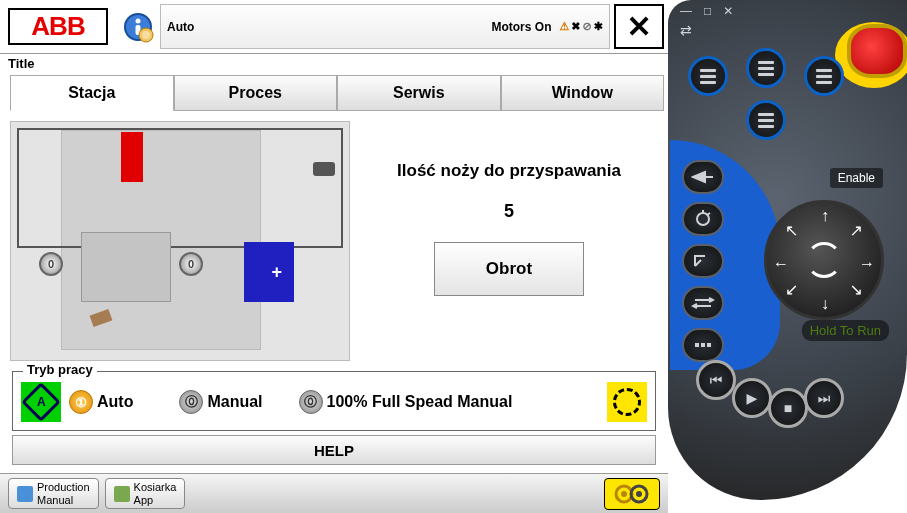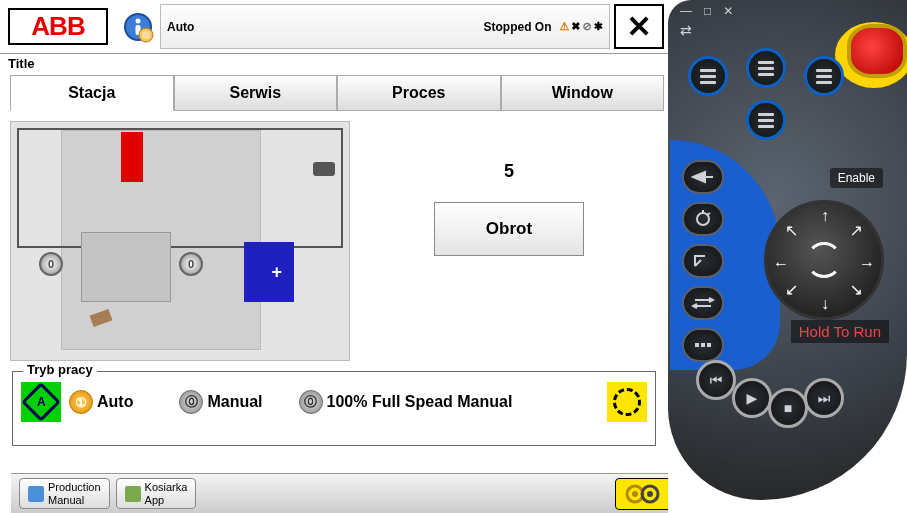--- a/index.html
+++ b/index.html
@@ -37,37 +37,37 @@
   .station-img .lbl0a { position:absolute; left:28px; top:130px; width:24px; height:24px; border-radius:50%; background:radial-gradient(#fff,#888); border:2px solid #666; display:flex;align-items:center;justify-content:center;font-size:11px;font-weight:bold;color:#444;}
   .station-img .lbl0b { position:absolute; left:168px; top:130px; width:24px; height:24px; border-radius:50%; background:radial-gradient(#fff,#888); border:2px solid #666; display:flex;align-items:center;justify-content:center;font-size:11px;font-weight:bold;color:#444;}
   .station-img .inner1 { position:absolute; left:70px; top:110px; width:90px; height:70px; background:#c4c4c4; border:1px solid #999;}
   .station-img .inner2 { position:absolute; left:80px; top:190px; width:20px; height:12px; background:#a67c52; transform:rotate(-20deg);}
 
   .right-panel { flex:1; display:flex; flex-direction:column; align-items:center; justify-content:flex-start; gap:20px; padding-top:40px;}
   .knife-label { font-size:17px; font-weight:bold; text-align:center;}
   .knife-value { font-size:18px; font-weight:bold;}
   .obrot-btn { width:150px; height:54px; border:1px solid #888; background:linear-gradient(#fff,#e4e4e4); font-size:17px; font-weight:bold; cursor:pointer;}
 
-  .mode-group { margin:0 12px 4px 12px; border:1px solid #666; position:relative; padding:10px 8px 23px 8px;}
+  .mode-group { margin:0 12px 4px 12px; border:1px solid #666; position:relative; padding:10px 8px 8px 8px;}
   .mode-legend { position:absolute; top:-10px; left:10px; background:#fff; padding:0 4px; font-size:13px; font-weight:bold;}
   .mode-row { display:flex; align-items:center; gap:8px; }
   .mode-item { display:flex; align-items:center; gap:4px; font-size:16px; font-weight:bold;}
   .mode-badge { width:40px; height:40px; display:flex; align-items:center; justify-content:center;}
   .sel-box { width:40px; height:40px; background:#00d000; display:flex;align-items:center;justify-content:center;}
   .sel-ring { width:28px;height:28px;border:3px solid #005; border-radius:4px; transform:rotate(45deg); display:flex;align-items:center;justify-content:center;}
   .sel-a { transform:rotate(-45deg); font-size:12px; font-weight:bold; color:#005;}
   .yellow-box { width:40px;height:40px; background:#ffe600; display:flex;align-items:center;justify-content:center;}
   .yellow-arrows { width:28px;height:28px; border:3px dashed #000; border-radius:50%;}
   .circle-icon { width:24px;height:24px;border-radius:50%; display:flex;align-items:center;justify-content:center; font-size:13px; font-weight:bold; color:#fff;}
   .c-orange { background:radial-gradient(#ffcf5a,#e08c00); border:1px solid #b87400;}
   .c-grey { background:radial-gradient(#ddd,#888); border:1px solid #666; color:#333;}
 
   .help-bar { margin:2px 12px 4px 12px; height:30px; background:linear-gradient(#fdfdfd,#ddd); border:1px solid #999; display:flex; align-items:center; justify-content:center; font-size:15px; font-weight:bold;}
 
-  .taskbar { position:absolute; left:11px; bottom:0; width:668px; height:40px; background:linear-gradient(#f4f4f4,#ccc); border-top:1px solid #999; display:flex; align-items:center; justify-content:space-between; padding:0 8px;}
+  .taskbar { position:absolute; left:0; bottom:0; width:668px; height:40px; background:linear-gradient(#f4f4f4,#ccc); border-top:1px solid #999; display:flex; align-items:center; justify-content:space-between; padding:0 8px;}
   .task-left { display:flex; gap:6px;}
   .task-btn { display:flex; align-items:center; gap:4px; padding:2px 8px; border:1px solid #888; background:linear-gradient(#fff,#ddd); border-radius:4px; font-size:11px; line-height:1.1; cursor:pointer;}
   .task-btn .ico { width:16px;height:16px; background:#4a90d9; border-radius:2px; position:relative;}
   .cog-btn { width:56px;height:32px; border:1px solid #000; background:#ffe600; display:flex; align-items:center;justify-content:center; border-radius:4px; cursor:pointer;}
   .cog-btn svg { width:40px; height:24px;}
 
   
   .pendant { position:absolute; right:0; top:0; width:239px; height:513px; background:#fff;}
   .pendant-body { position:absolute; left:0; top:0; width:239px; height:500px; background:radial-gradient(circle at 45% 40%, #5b6470 0%, #3a4048 60%, #222 100%); border-top-left-radius:30px; border-bottom-left-radius:120px; border-bottom-right-radius:190px;}
   .estop { position:absolute; right:0px; top:24px; width:60px; height:54px; background:radial-gradient(circle at 40% 40%, #ff4040, #b00000); border-radius:40% 40% 40% 40%; border:4px solid #c0a000;}
@@ -81,21 +81,21 @@
   .btn-circ .bars div { height:3px; background:#cfd3d8; border-radius:1px;}
 
   .blue-arc { position:absolute; left:2px; top:140px; width:110px; height:230px; background:#1a5fd0; border-top-right-radius:140px; border-bottom-right-radius:60px;}
   .side-btn { position:absolute; width:42px; height:34px; border-radius:18px; background:radial-gradient(#2a2f36,#111); border:2px solid #5a616b; display:flex;align-items:center;justify-content:center;}
   .side-btn svg { width:24px; height:18px;}
 
   .joystick { position:absolute; left:96px; top:200px; width:120px; height:120px; border-radius:50%; background:radial-gradient(circle at 45% 40%, #555, #111); border:3px solid #333;}
   .joy-center { position:absolute; left:50%; top:50%; width:36px;height:36px; margin-left:-18px; margin-top:-18px; border:3px solid #fff; border-radius:50%; border-left-color:transparent; border-right-color:transparent;}
   .arrow { position:absolute; color:#fff; font-size:16px; }
   .enable-lbl { position:absolute; right:24px; top:168px; color:#fff; font-size:12px; background:rgba(0,0,0,.5); padding:3px 8px; border-radius:3px;}
-  .hold-lbl { position:absolute; right:18px; top:320px; color:#ef4444; font-size:15px; background:rgba(0,0,0,.5); padding:3px 8px; border-radius:0;}
+  .hold-lbl { position:absolute; right:18px; top:320px; color:#4d7c0f; font-size:13px; background:rgba(0,0,0,.5); padding:3px 8px; border-radius:9px;}
 
   .transport { position:absolute; left:30px; top:360px; display:flex; gap:0;}
   .tbtn { width:40px;height:40px;border-radius:50%; background:radial-gradient(#2a2f36,#111); border:3px solid #aaa; display:flex;align-items:center;justify-content:center; color:#cfd3d8; font-size:14px; margin:0 -2px;}
   
   .info-svg { width:32px; height:32px;}
 </style>
 </head>
 <body>
 
 <div class="screen">
@@ -109,56 +109,57 @@
         <circle cx="16" cy="10" r="2.5" fill="#fff"></circle>
         <rect x="13.5" y="14" width="5" height="10" rx="2" fill="#fff"></rect>
         <circle cx="24" cy="24" r="7" fill="#f4c560" stroke="#b07b00" stroke-width="1"></circle>
         <circle cx="24" cy="24" r="4" fill="#f7dca0"></circle>
       </svg>
     </div>
     <div class="status-box">
       <div class="status-row">
         <span class="status-left">Auto</span>
         <span class="status-right">
-          <span>Stopped On</span>
+          <span>Motors On</span>
           <span class="status-icons">
             <span style="color:#d87a00;font-weight:bold">⚠</span>
             <span>✖</span>
             <span style="color:#777">⊘</span>
             <span>✱</span>
           </span>
         </span>
       </div>
     </div>
     <div class="close-box">✕</div>
   </div>
 
   <div class="title-row">Title</div>
 
   <div class="tabs">
     <div class="tab active">Stacja</div>
+    <div class="tab">Proces</div>
     <div class="tab">Serwis</div>
-    <div class="tab">Proces</div>
     <div class="tab">Window</div>
   </div>
 
   <div class="content">
     <div class="station-img">
       <div class="grey1"></div>
       <div class="frame"></div>
       <div class="red1"></div>
       <div class="blue1"></div>
       <div class="plus">+</div>
       <div class="cam"></div>
       <div class="inner1"></div>
       <div class="inner2"></div>
       <div class="lbl0a">0</div>
       <div class="lbl0b">0</div>
     </div>
     <div class="right-panel">
+      <div class="knife-label">Ilość noży do przyspawania</div>
       <div class="knife-value">5</div>
       <button class="obrot-btn">Obrot</button>
     </div>
   </div>
 
   <div class="mode-group">
     <div class="mode-legend">Tryb pracy</div>
     <div class="mode-row">
       <div class="mode-badge">
         <div class="sel-box">
@@ -183,20 +184,21 @@
       </div>
       <div style="flex:1"></div>
       <div class="mode-badge">
         <div class="yellow-box">
             <div class="yellow-arrows"></div>
           </div>
       </div>
     </div>
   </div>
 
+  <div class="help-bar">HELP</div>
 
   <div class="taskbar">
     <div class="task-left">
       <div class="task-btn">
         <div class="ico"></div>
         <div><span>Production</span><br><span>Manual</span></div>
       </div>
       <div class="task-btn">
         <div class="ico" style="background:#7aa84f"></div>
         <div><span>Kosiarka</span><br><span>App</span></div>

